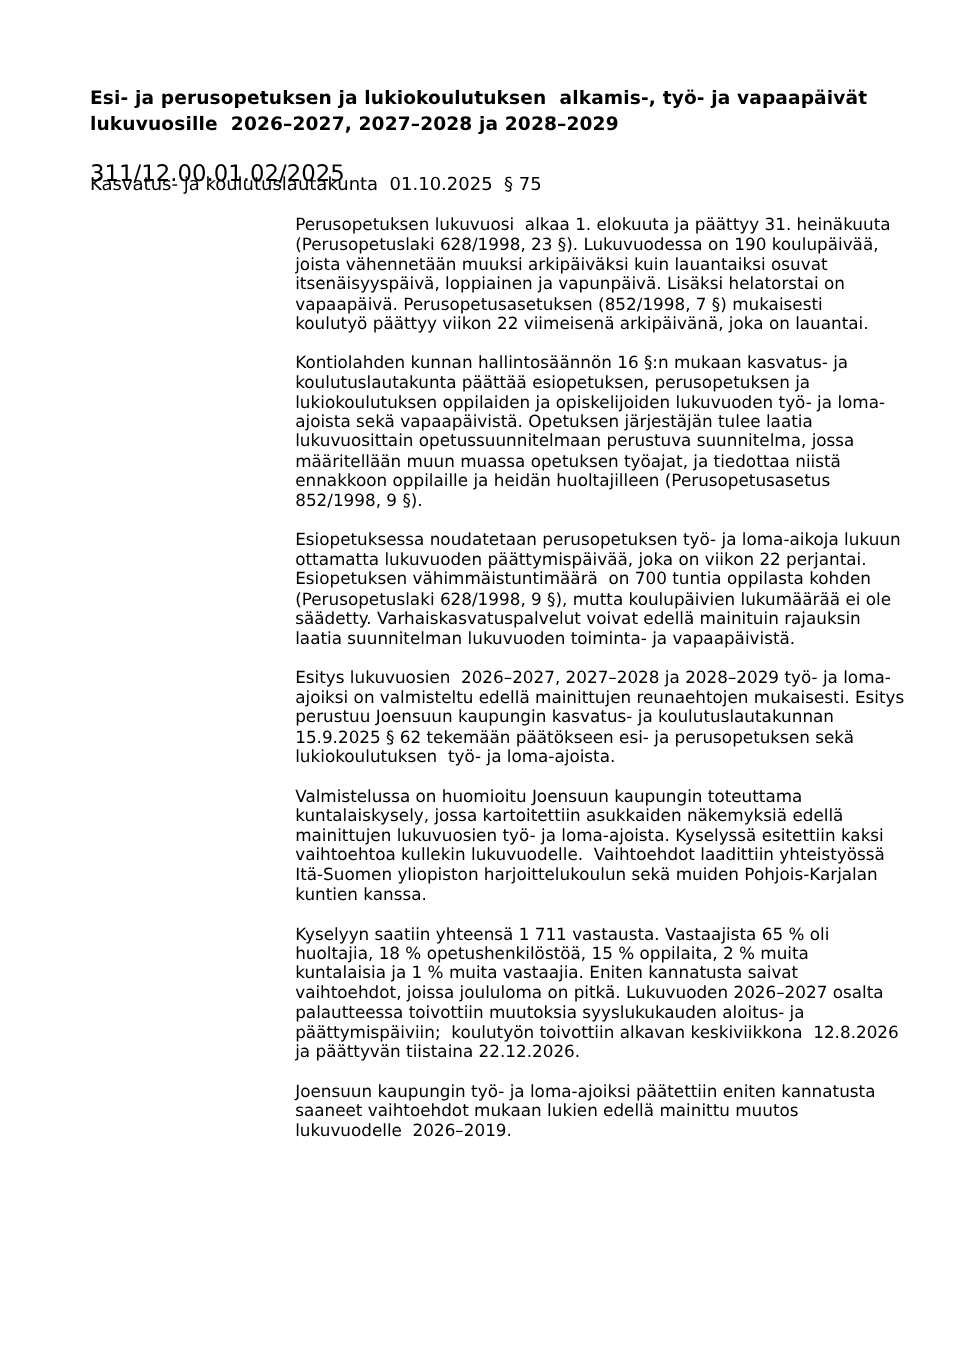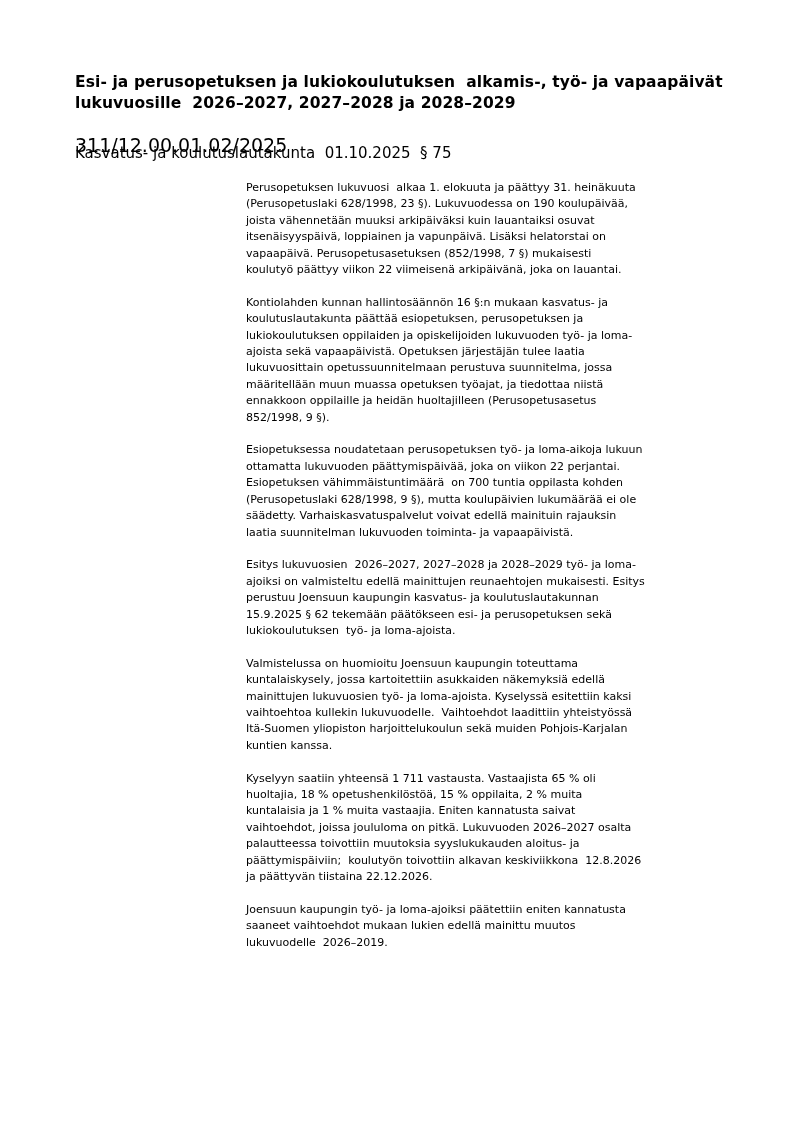--- a/index.html
+++ b/index.html
@@ -41,21 +41,21 @@
     top: 137px;
     font-size: 19px;
     line-height: 17px;
     white-space: pre;
   }
   .content {
     position: absolute;
     left: 246px;
     top: 180px;
     width: 520px;
-    font-size: 11px;
+    font-size: 14px;
     line-height: 16.4px;
   }
   .content p {
     margin: 0 0 16.4px 0;
     white-space: pre;
   }
 </style>
 </head>
 <body>
 

